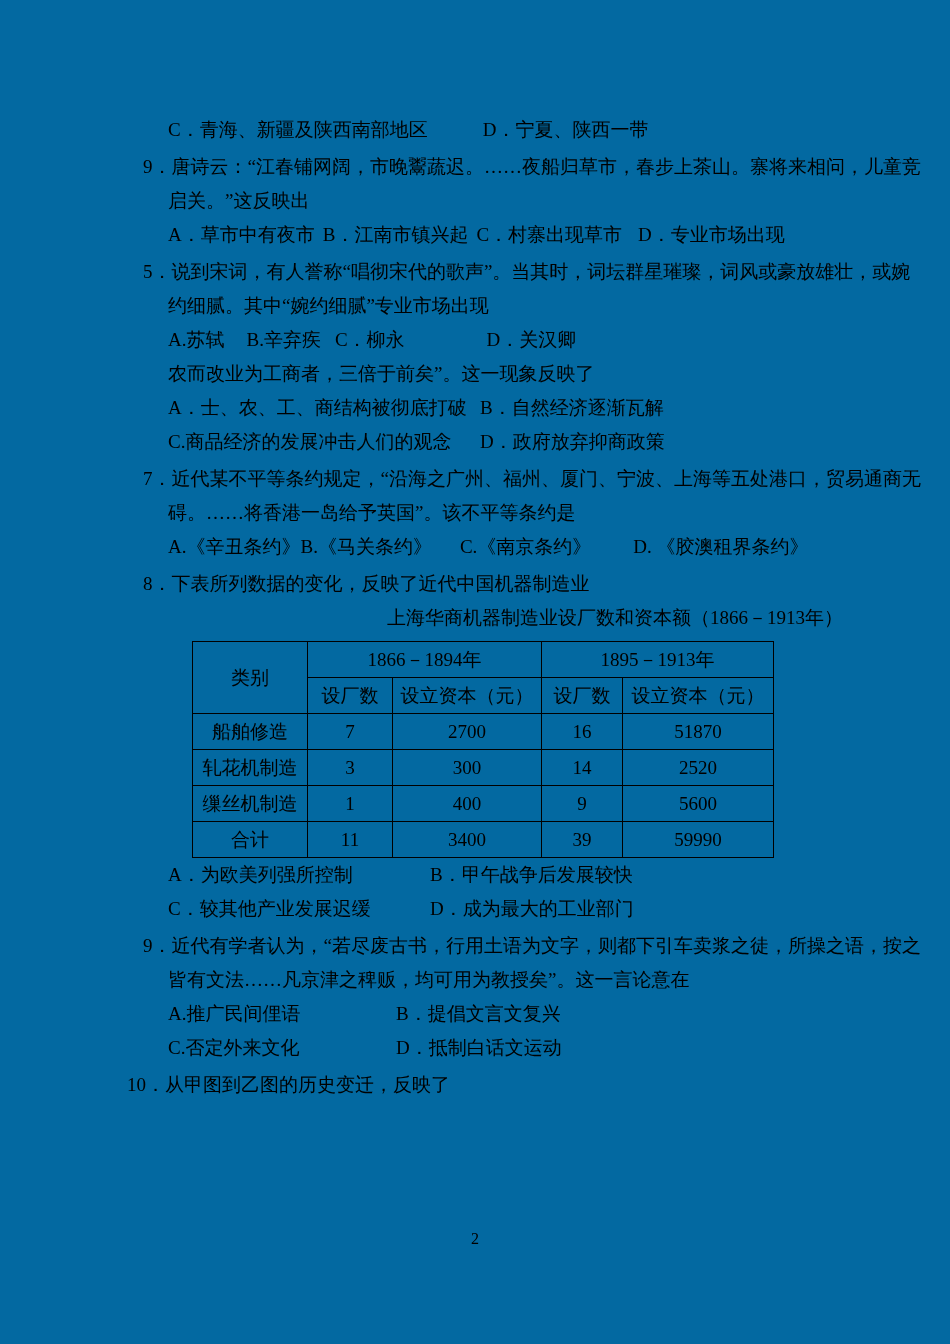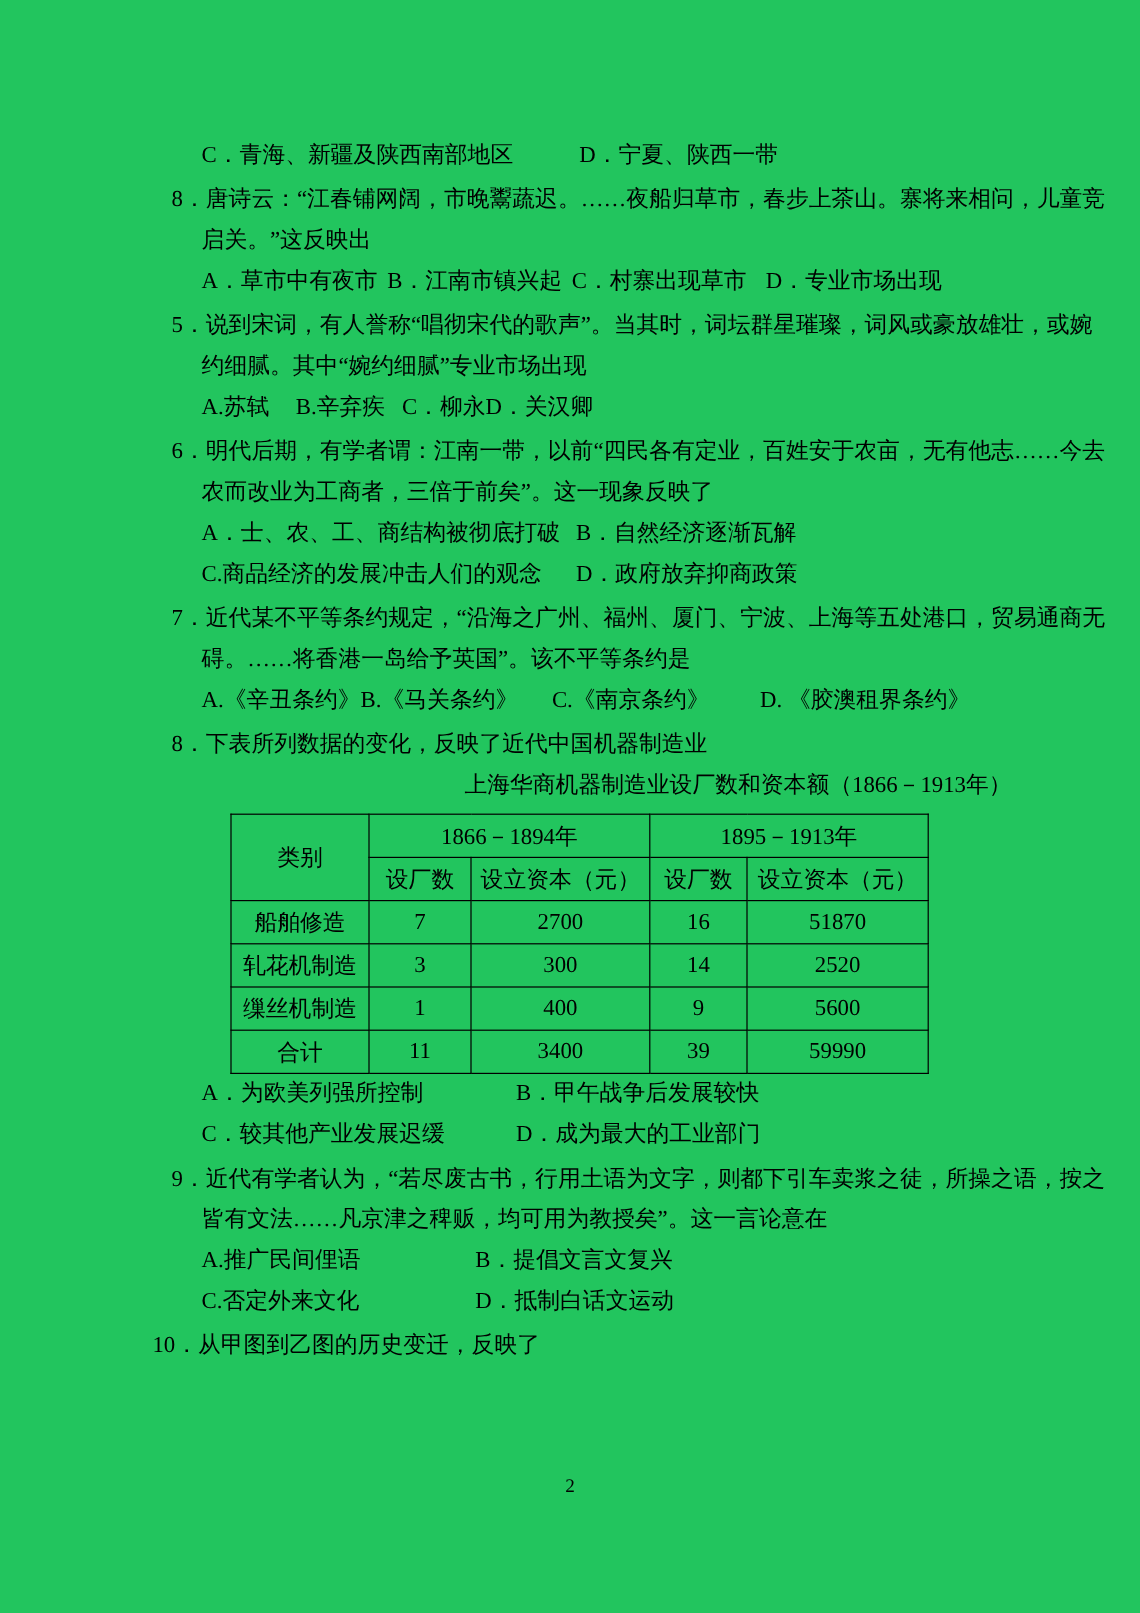--- a/index.html
+++ b/index.html
@@ -1,20 +1,20 @@
 <!DOCTYPE html>
 <html><head>
 <meta charset="utf-8">
 <style>
   html,body { margin:0; padding:0; background:#e8e8e8; }
   .page {
     position:relative;
     width:950px; height:1344px;
     margin:0 auto;
-    background:#22c55e;
+    background:#0369a1;
     font-family:"Liberation Serif","DejaVu Serif",serif;
     color:#000;
     font-size:19px;
     overflow:hidden;
   }
   .content {
     position:absolute;
     top:113px; left:143px;
     width:700px;
   }
@@ -22,21 +22,21 @@
   .indent { padding-left:25px; }
   .qstart { margin-top:3px; }
   .q10 { margin-left:-16px; }
 
   
   .row-q3 span + span { margin-left:55px; }
   .row-q4 span + span { margin-left:8px; }
   .row-q4 span:nth-child(4) { margin-left:16px; }
   .row-q5 span:nth-child(2) { margin-left:22px; }
   .row-q5 span:nth-child(3) { margin-left:14px; }
-  .row-q5 span:nth-child(4) { }
+  .row-q5 span:nth-child(4) { margin-left:82px; }
   .two-col-q6 span:first-child { display:inline-block; width:312px; }
   .row-q7 span:nth-child(3) { margin-left:28px;text-align:center; }
   .row-q7 span:nth-child(4) { margin-left:42px; }
   .two-col-q8 span:first-child { display:inline-block; width:262px; }
   .two-col-q9 span:first-child { display:inline-block; width:228px; }
 
   .table-title { text-align:right; line-height:34px; }
   table.ex-table {
     border-collapse:collapse;
     table-layout:fixed;
@@ -64,33 +64,32 @@
 </head>
 <body>
 
 <div class="page">
   <div class="content">
 
     <div class="line indent row-q3">
       <span>C．青海、新疆及陕西南部地区</span><span>D．宁夏、陕西一带</span>
     </div>
 
-    <div class="line qstart">8．唐诗云：“江春铺网阔，市晚鬻蔬迟。……夜船归草市，春步上茶山。寨将来相问，儿童竞</div>
+    <div class="line qstart">9．唐诗云：“江春铺网阔，市晚鬻蔬迟。……夜船归草市，春步上茶山。寨将来相问，儿童竞</div>
     <div class="line indent">启关。”这反映出</div>
     <div class="line indent row-q4">
       <span>A．草市中有夜市</span><span>B．江南市镇兴起</span><span>C．村寨出现草市</span><span>D．专业市场出现</span>
     </div>
 
     <div class="line qstart">5．说到宋词，有人誉称“唱彻宋代的歌声”。当其时，词坛群星璀璨，词风或豪放雄壮，或婉</div>
     <div class="line indent">约细腻。其中“婉约细腻”专业市场出现</div>
     <div class="line indent row-q5">
       <span>A.苏轼</span><span>B.辛弃疾</span><span>C．柳永</span><span>D．关汉卿</span>
     </div>
 
-    <div class="line qstart">6．明代后期，有学者谓：江南一带，以前“四民各有定业，百姓安于农亩，无有他志……今去</div>
     <div class="line indent">农而改业为工商者，三倍于前矣”。这一现象反映了</div>
     <div class="line indent two-col-q6">
       <span>A．士、农、工、商结构被彻底打破</span><span>B．自然经济逐渐瓦解</span>
     </div>
     <div class="line indent two-col-q6">
       <span>C.商品经济的发展冲击人们的观念</span><span>D．政府放弃抑商政策</span>
     </div>
 
     <div class="line qstart">7．近代某不平等条约规定，“沿海之广州、福州、厦门、宁波、上海等五处港口，贸易通商无</div>
     <div class="line indent">碍。……将香港一岛给予英国”。该不平等条约是</div>

